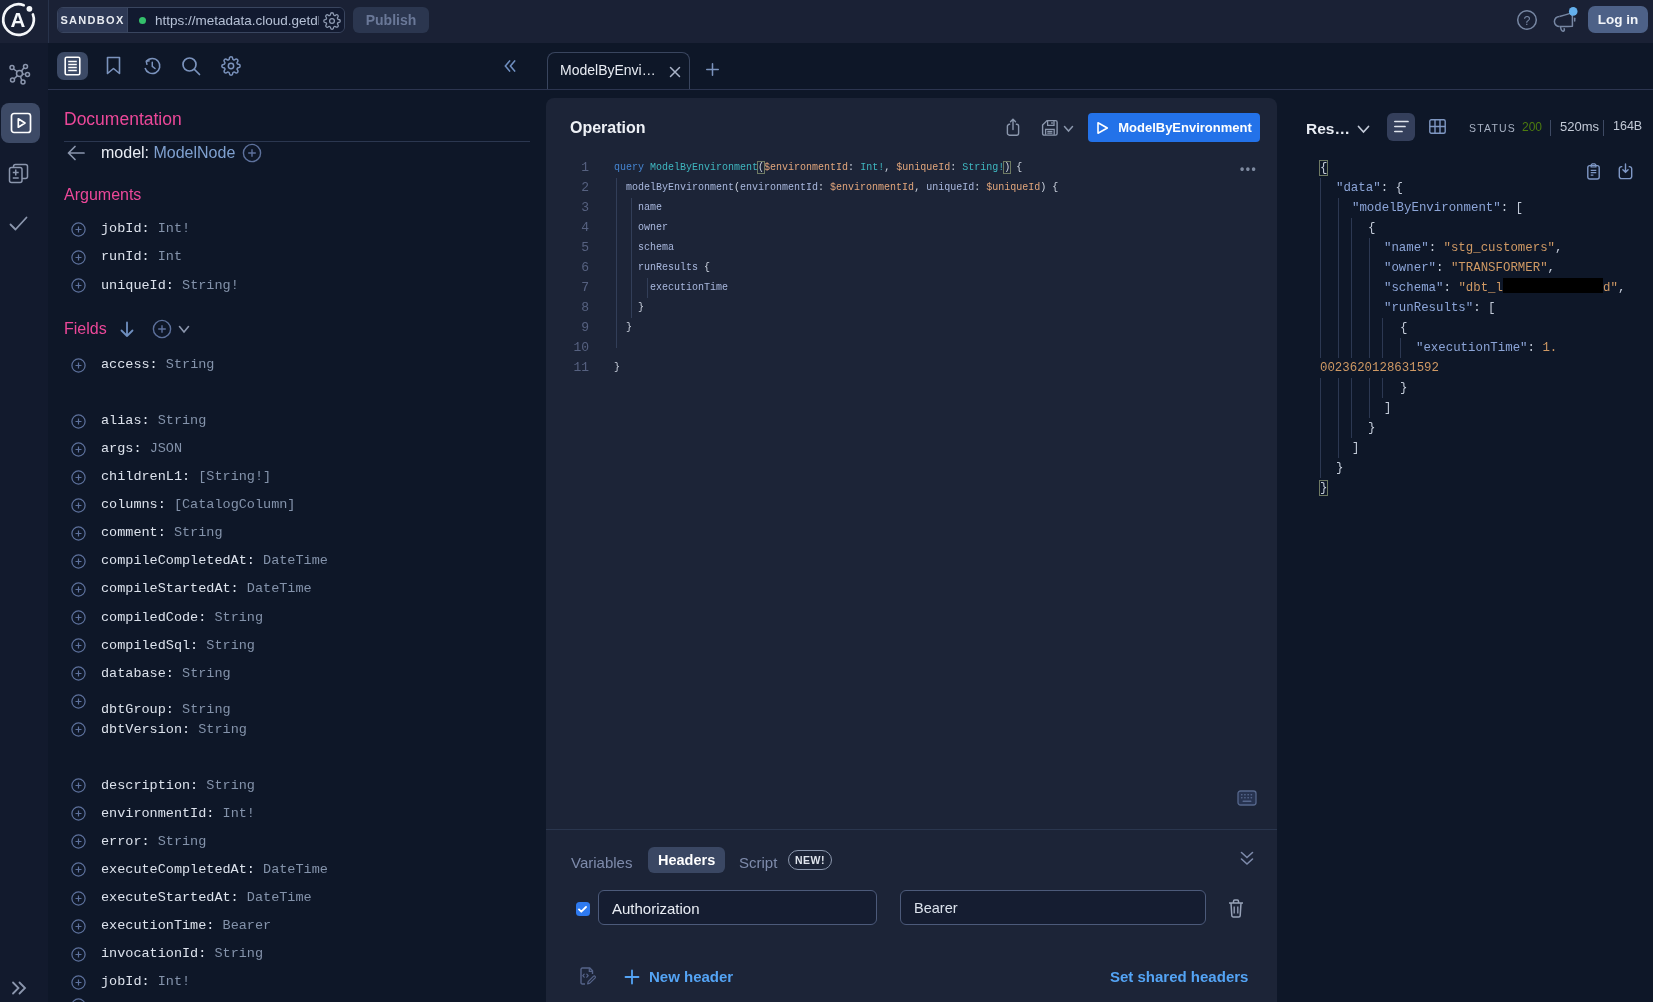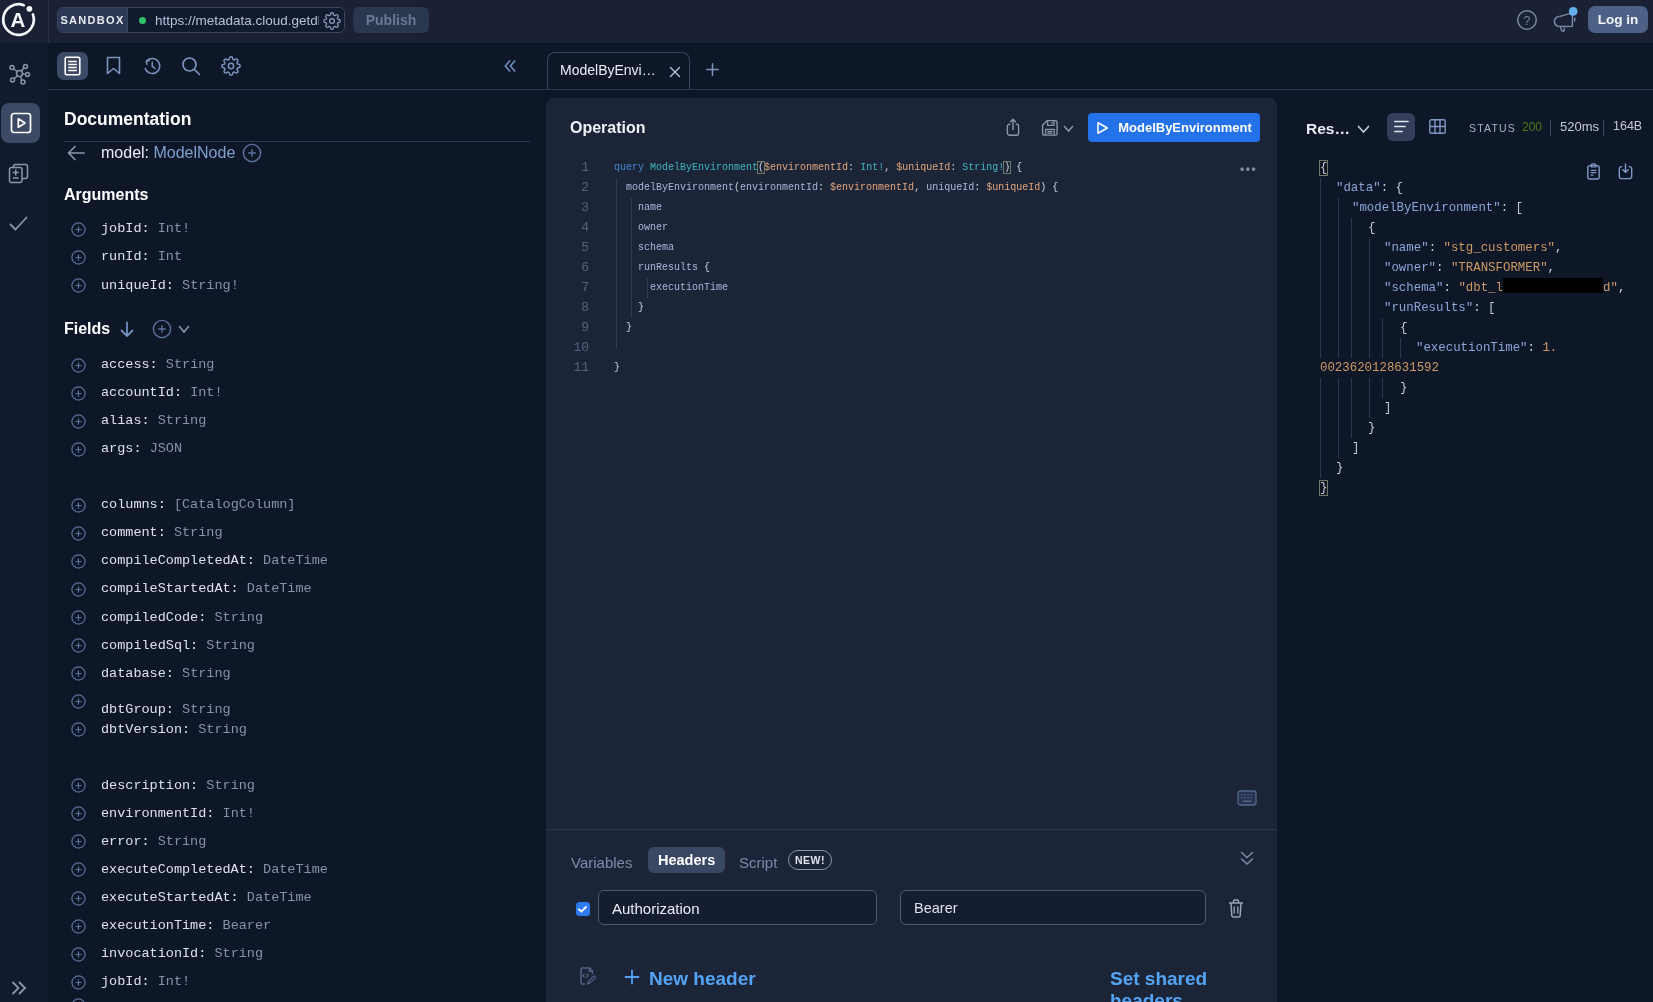--- a/index.html
+++ b/index.html
@@ -23,21 +23,21 @@
 
   
   #sidebar { left:0; top:43px; width:48px; height:959px; background:#121a2d; }
   #playbtn { left:1px; top:103px; width:39px; height:40px; border-radius:8px; background:#3d4a66; }
 
   
   #docpanel { left:48px; top:43px; width:498px; height:959px; background:#0e1728; }
   #doctoolbar { left:48px; top:43px; width:498px; height:45px; }
   #docbtn { left:9px; top:9px; width:31px; height:28px; border-radius:7px; background:#3c4a66; }
   #hline1 { left:48px; top:89px; width:1605px; height:1px; background:#2c3550; }
-  .dochead { color:#ffffff; font-weight:bold; font-size:16px; }
+  .dochead { color:#ec4899; font-weight:normal; font-size:16px; }
   #doctitle { left:64px; top:109px; font-size:17.5px; }
   #docdivider { left:64px; top:141px; width:466px; height:1px; background:#2b3750; }
   .fieldname { color:#dce2ec; }
   .fieldtype { color:#8493ab; }
   .docrow { font-size:13.5px; height:28px; line-height:28px; white-space:pre; }
 
   
   #tab1 { left:547px; top:52px; width:143px; height:37px; border:1px solid #39455e; border-bottom:none; border-radius:8px 8px 0 0; background:#0e1728; z-index:3; }
   #tabtxt { left:12px; top:9px; color:#e8ecf3; font-size:14px; }
 
@@ -56,21 +56,21 @@
   .iguide { position:absolute; width:1px; background:#323e58; }
 
   
   #middivider { left:546px; top:829px; width:731px; height:1px; background:#2a364e; }
   .btab { color:#7e8bab; font-size:15px; }
   #headerspill { background:#3a4763; color:#fff; font-weight:bold; font-size:14.5px; border-radius:6px; padding:5px 10px; }
   #newbadge { border:1px solid #8b97ad; border-radius:11px; color:#dfe4ec; font-size:10.5px; font-weight:bold; letter-spacing:0.5px; padding:3px 6px; }
   .hinput { border:1px solid #4c5a7a; border-radius:6px; height:35px; background:#151d31; }
   #authtxt { color:#e9edf4; font-size:15px; }
   #tokenbox { background:#000; border-radius:3px; color:#fff; font-weight:bold; font-size:13px; }
-  .bluelink { color:#54a4f5; font-weight:bold; font-size:19px; }
+  .bluelink { color:#54a4f5; font-weight:bold; font-size:15px; }
 
   
   #resppanel { left:1277px; top:89px; width:376px; height:913px; }
   .jline { position:absolute; font-size:12.4px; white-space:pre; line-height:20px; }
   .jkey { color:#8ca5d8; }
   .jval { color:#cf9964; }
   .jpun { color:#c3cbd9; }
 </style>
 </head>
 <body>
@@ -211,40 +211,40 @@
     </div>
 </div>
   <div id="fieldlist" class="abs" style="left:64px;top:351px;width:460px;height:651px;overflow:hidden">
 <div class="abs" style="left:0;top:0.0px;width:460px;height:28px">
       <svg class="abs" style="left:6.5px;top:6.5px" width="15" height="15" viewBox="0 0 15 15" fill="none" stroke="#5d719c" stroke-width="1.2">
         <circle cx="7.5" cy="7.5" r="6.6"></circle>
         <path d="M7.5 4.5 L7.5 10.5 M4.5 7.5 L10.5 7.5"></path>
       </svg>
       <div class="abs mono docrow" style="left:37px;top:0"><span class="fieldname">access:</span> <span class="fieldtype">String</span></div>
     </div>
-<div class="abs" style="left:0;top:28.1px;width:460px;height:28px">
-      <svg class="abs" style="left:6.5px;top:6.5px" width="15" height="15" viewBox="0 0 15 15" fill="none" stroke="#5d719c" stroke-width="1.2">
-        <circle cx="7.5" cy="7.5" r="6.6"></circle>
-        <path d="M7.5 4.5 L7.5 10.5 M4.5 7.5 L10.5 7.5"></path>
-      </svg>
-      <div class="abs mono docrow" style="left:37px;top:0"><span class="fieldname">accountId:</span> <span class="fieldtype">Int!</span></div>
-    </div>
 <div class="abs" style="left:0;top:56.1px;width:460px;height:28px">
       <svg class="abs" style="left:6.5px;top:6.5px" width="15" height="15" viewBox="0 0 15 15" fill="none" stroke="#5d719c" stroke-width="1.2">
         <circle cx="7.5" cy="7.5" r="6.6"></circle>
         <path d="M7.5 4.5 L7.5 10.5 M4.5 7.5 L10.5 7.5"></path>
       </svg>
       <div class="abs mono docrow" style="left:37px;top:0"><span class="fieldname">alias:</span> <span class="fieldtype">String</span></div>
     </div>
 <div class="abs" style="left:0;top:84.2px;width:460px;height:28px">
       <svg class="abs" style="left:6.5px;top:6.5px" width="15" height="15" viewBox="0 0 15 15" fill="none" stroke="#5d719c" stroke-width="1.2">
         <circle cx="7.5" cy="7.5" r="6.6"></circle>
         <path d="M7.5 4.5 L7.5 10.5 M4.5 7.5 L10.5 7.5"></path>
       </svg>
       <div class="abs mono docrow" style="left:37px;top:0"><span class="fieldname">args:</span> <span class="fieldtype">JSON</span></div>
+    </div>
+<div class="abs" style="left:0;top:112.2px;width:460px;height:28px">
+      <svg class="abs" style="left:6.5px;top:6.5px" width="15" height="15" viewBox="0 0 15 15" fill="none" stroke="#5d719c" stroke-width="1.2">
+        <circle cx="7.5" cy="7.5" r="6.6"></circle>
+        <path d="M7.5 4.5 L7.5 10.5 M4.5 7.5 L10.5 7.5"></path>
+      </svg>
+      <div class="abs mono docrow" style="left:37px;top:0"><span class="fieldname">childrenL1:</span> <span class="fieldtype">[String!]</span></div>
     </div>
 <div class="abs" style="left:0;top:140.2px;width:460px;height:28px">
       <svg class="abs" style="left:6.5px;top:6.5px" width="15" height="15" viewBox="0 0 15 15" fill="none" stroke="#5d719c" stroke-width="1.2">
         <circle cx="7.5" cy="7.5" r="6.6"></circle>
         <path d="M7.5 4.5 L7.5 10.5 M4.5 7.5 L10.5 7.5"></path>
       </svg>
       <div class="abs mono docrow" style="left:37px;top:0"><span class="fieldname">columns:</span> <span class="fieldtype">[CatalogColumn]</span></div>
     </div>
 <div class="abs" style="left:0;top:168.3px;width:460px;height:28px">
       <svg class="abs" style="left:6.5px;top:6.5px" width="15" height="15" viewBox="0 0 15 15" fill="none" stroke="#5d719c" stroke-width="1.2">

